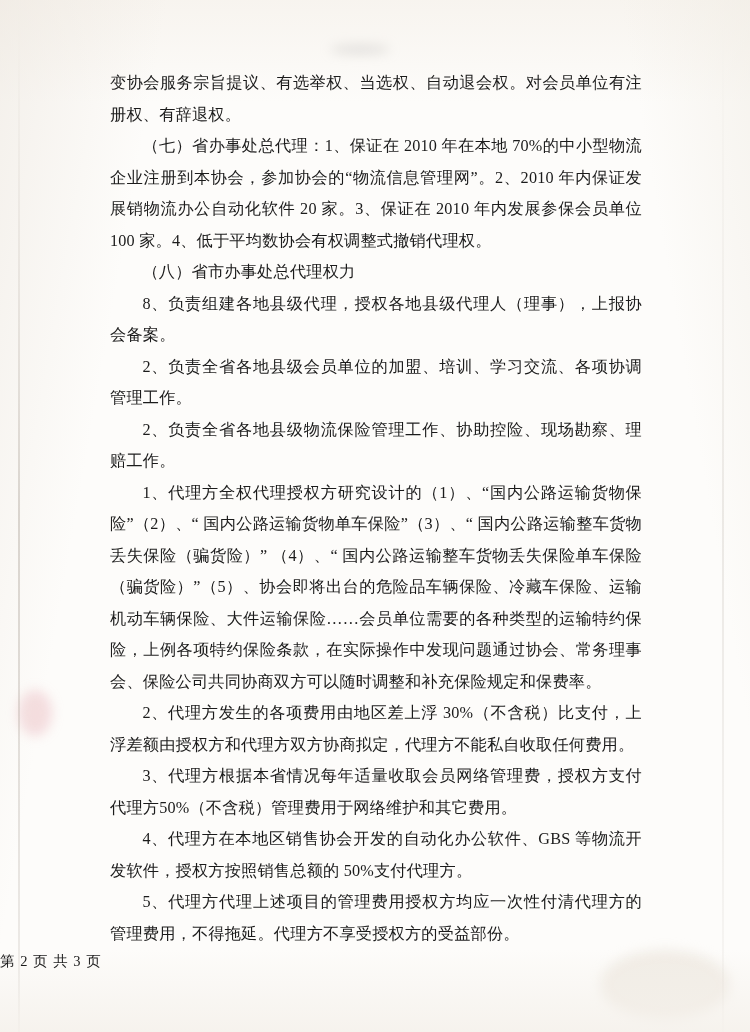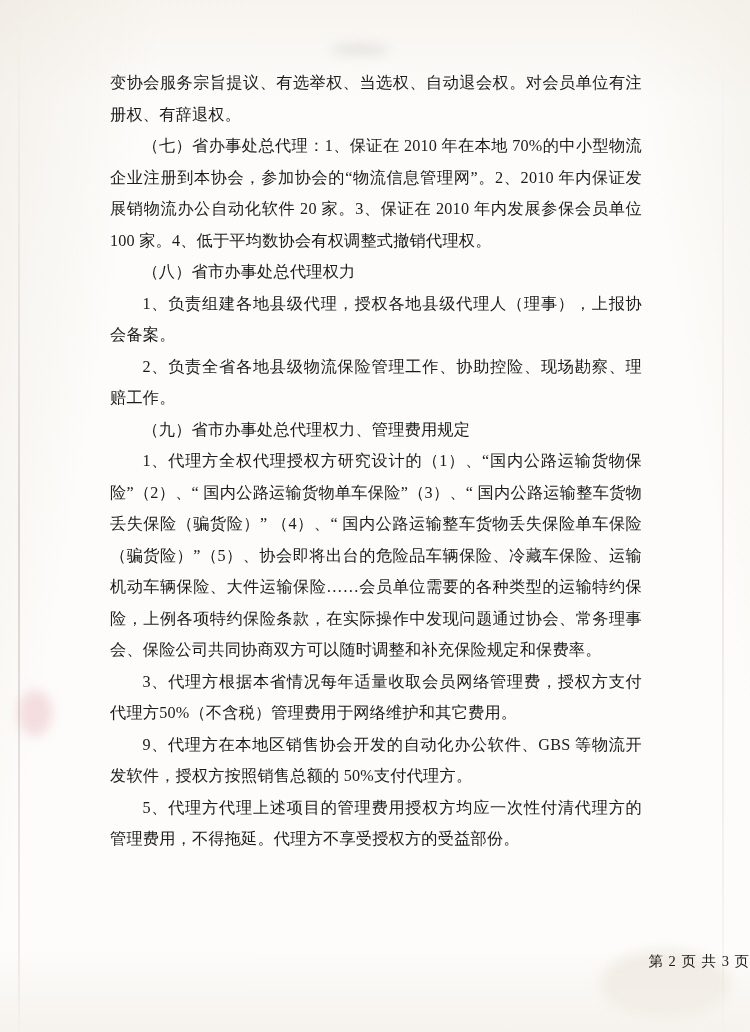--- a/index.html
+++ b/index.html
@@ -89,21 +89,21 @@
     text-indent: 2em;
   }
   .noindent {
     text-indent: 0;
   }
   .footer {
     position: absolute;
     left: 0;
     right: 0;
     top: 952px;
-    text-align: right;
+    text-align: left;
     font-size: 14.5px;
     color: #1b1b1b;
     letter-spacing: 1px;
     z-index: 6;
     font-family: "Liberation Serif", "DejaVu Serif", serif;
   }
 </style>
 </head>
 <body>
 
@@ -113,24 +113,25 @@
   <div class="fold-line fold-left"></div>
   <div class="fold-line fold-right"></div>
   <div class="smudge smudge-grey"></div>
   <div class="smudge smudge-pink"></div>
   <div class="smudge smudge-corner"></div>
 
   <div class="content">
     <p class="para noindent">变协会服务宗旨提议、有选举权、当选权、自动退会权。对会员单位有注册权、有辞退权。</p>
     <p class="para indent">（七）省办事处总代理：1、保证在 2010 年在本地 70%的中小型物流企业注册到本协会，参加协会的“物流信息管理网”。2、2010 年内保证发展销物流办公自动化软件 20 家。3、保证在 2010 年内发展参保会员单位 100 家。4、低于平均数协会有权调整式撤销代理权。</p>
     <p class="para indent">（八）省市办事处总代理权力</p>
-    <p class="para indent">1、负责组建各地县级代理，授权各地县级代理人（理事），上报协会备案。</p>
+    <p class="para indent">8、负责组建各地县级代理，授权各地县级代理人（理事），上报协会备案。</p>
+    <p class="para indent">2、负责全省各地县级会员单位的加盟、培训、学习交流、各项协调管理工作。</p>
     <p class="para indent">2、负责全省各地县级物流保险管理工作、协助控险、现场勘察、理赔工作。</p>
-    <p class="para indent">（九）省市办事处总代理权力、管理费用规定</p>
     <p class="para indent">1、代理方全权代理授权方研究设计的（1）、“国内公路运输货物保险”（2）、“ 国内公路运输货物单车保险”（3）、“ 国内公路运输整车货物丢失保险（骗货险）” （4）、“ 国内公路运输整车货物丢失保险单车保险（骗货险）”（5）、协会即将出台的危险品车辆保险、冷藏车保险、运输机动车辆保险、大件运输保险……会员单位需要的各种类型的运输特约保险，上例各项特约保险条款，在实际操作中发现问题通过协会、常务理事会、保险公司共同协商双方可以随时调整和补充保险规定和保费率。</p>
+    <p class="para indent">2、代理方发生的各项费用由地区差上浮 30%（不含税）比支付，上浮差额由授权方和代理方双方协商拟定，代理方不能私自收取任何费用。</p>
     <p class="para indent">3、代理方根据本省情况每年适量收取会员网络管理费，授权方支付代理方50%（不含税）管理费用于网络维护和其它费用。</p>
-    <p class="para indent">9、代理方在本地区销售协会开发的自动化办公软件、GBS 等物流开发软件，授权方按照销售总额的 50%支付代理方。</p>
+    <p class="para indent">4、代理方在本地区销售协会开发的自动化办公软件、GBS 等物流开发软件，授权方按照销售总额的 50%支付代理方。</p>
     <p class="para indent">5、代理方代理上述项目的管理费用授权方均应一次性付清代理方的管理费用，不得拖延。代理方不享受授权方的受益部份。</p>
 
   </div>
 
   <div class="footer">第 2 页 共 3 页</div>
 </div>
 
 </body></html>

